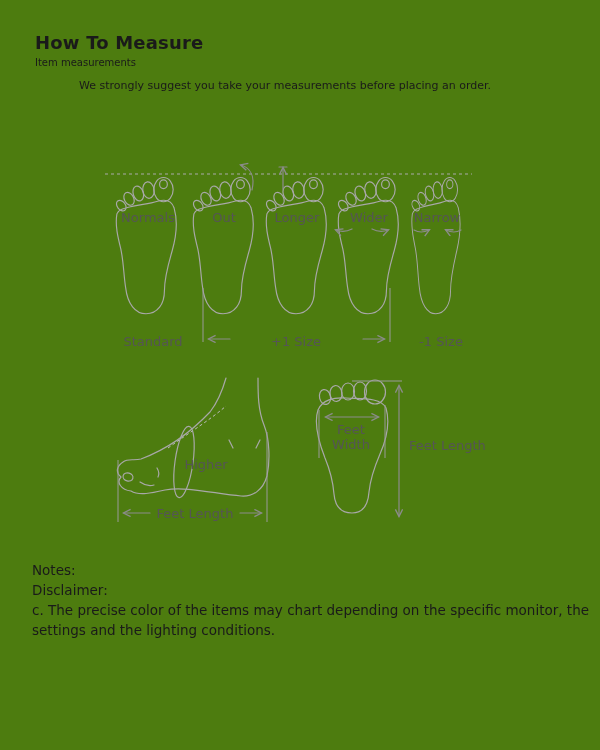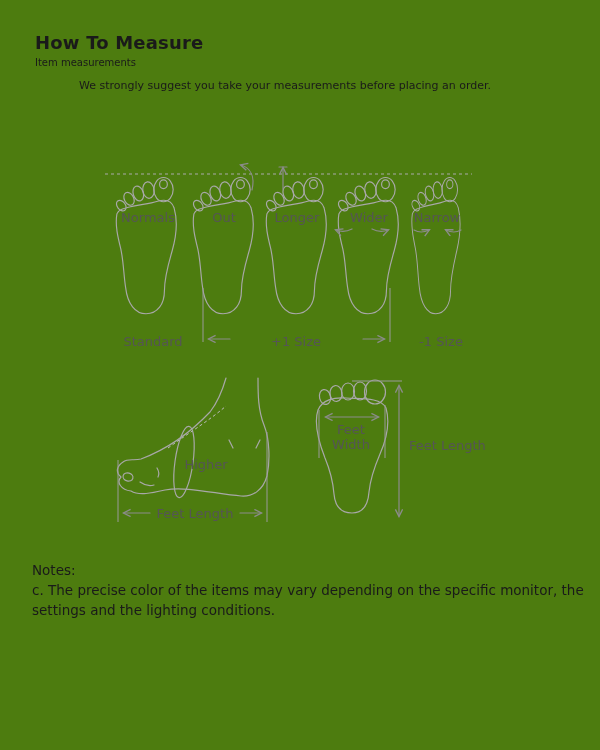--- a/index.html
+++ b/index.html
@@ -118,16 +118,17 @@
     <text class="dim" x="351" y="64" text-anchor="middle">Feet</text>
     <text class="dim" x="351" y="79" text-anchor="middle">Width</text>
 
     <line class="tick" x1="352" y1="11" x2="402" y2="11"></line>
     <line class="arr" x1="399" y1="16" x2="399" y2="146" marker-start="url(#ah2)" marker-end="url(#ah2)"></line>
     <text class="dim" x="409" y="80" text-anchor="start">Feet Length</text>
   </svg>
 
   <div class="notes">
     <div>Notes:</div>
-    <div>c. The precise color of the items may vary depending on the specific monitor, the settings and the lighting conditions.</div>
+    <div>Disclaimer:</div>
+    <div>c. The precise color of the items may chart depending on the specific monitor, the settings and the lighting conditions.</div>
   </div>
 
 </div>
 
 </body></html>

